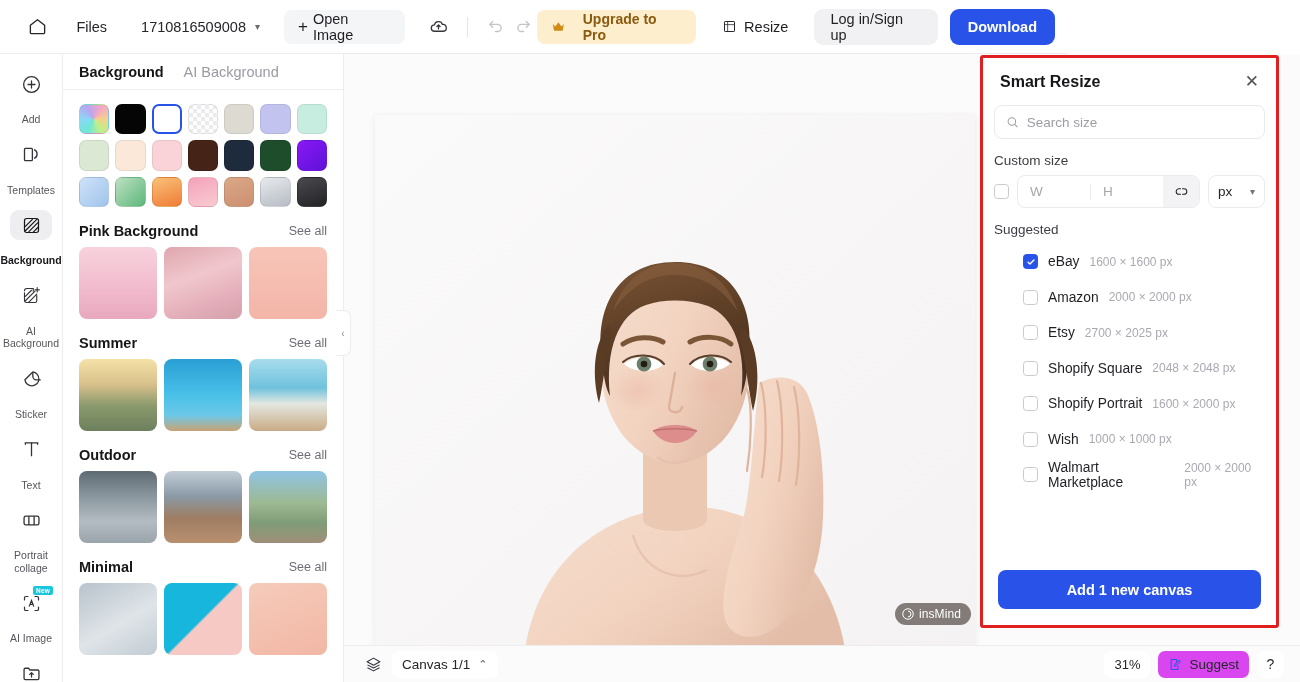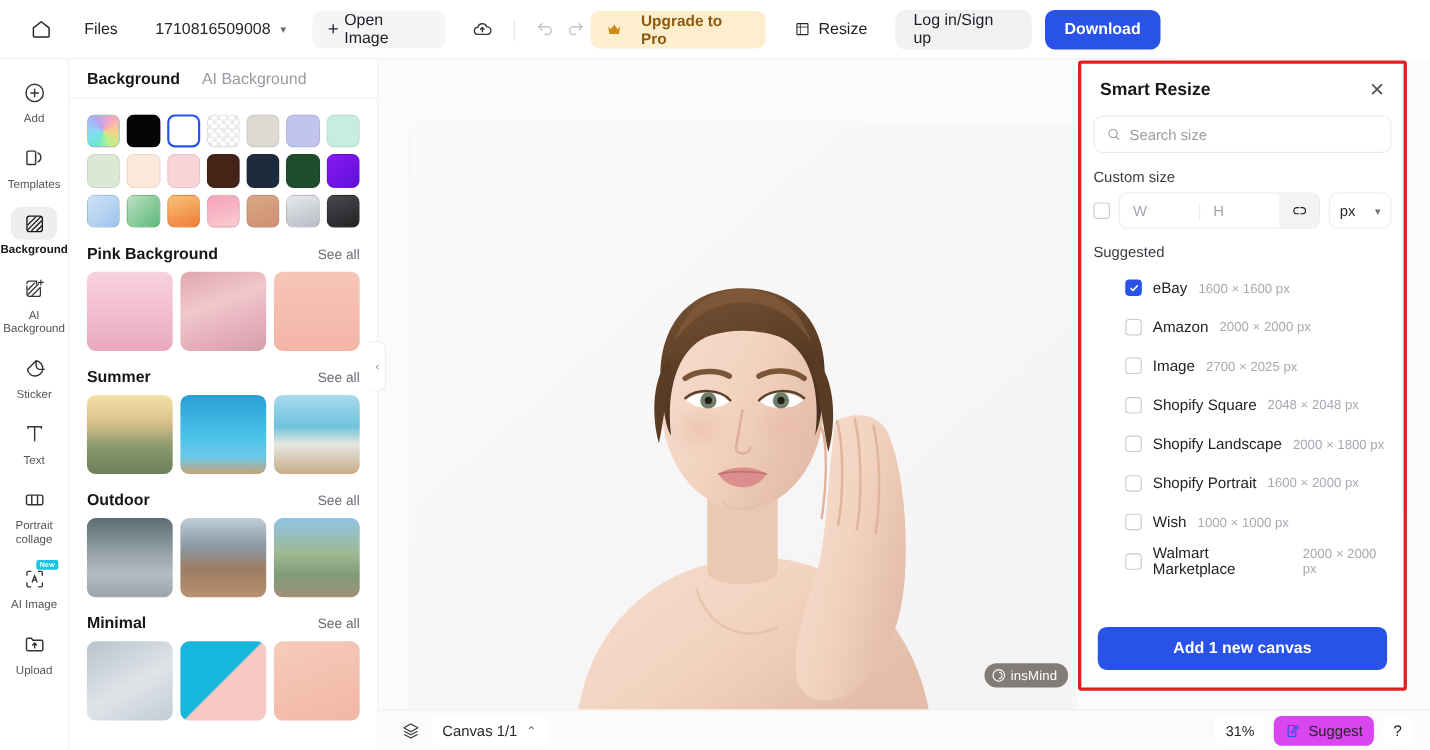--- a/index.html
+++ b/index.html
@@ -66,21 +66,21 @@
 
   
   .rail {
     position: absolute; top: 54px; left: 0; width: 63px; height: 628px;
     background: #fff; border-right: 1px solid #ededf0;
     display: flex; flex-direction: column; align-items: center;
     padding-top: 9px;
   }
   .rail-item {
     width: 58px; padding: 6px 0 4px; margin-bottom: 4px;
-    display: flex; flex-direction: column; align-items: center; gap: 3px;
+    display: flex; flex-direction: column; align-items: center; gap: 14px;
     position: relative;
   }
   .rail-ico {
     width: 42px; height: 30px; border-radius: 9px;
     display: flex; align-items: center; justify-content: center;
   }
   .rail-item.active .rail-ico { background: #eeeef1; }
   .rail-lbl {
     font-size: 10.5px; color: #55555d; text-align: center; line-height: 1.2;
   }
@@ -638,35 +638,30 @@
         <span class="sz-name">eBay</span>
         <span class="sz-dim">1600 × 1600 px</span>
       </div>
       <div class="sz-row">
         <div class="cbox"></div>
         <span class="sz-name">Amazon</span>
         <span class="sz-dim">2000 × 2000 px</span>
       </div>
       <div class="sz-row">
         <div class="cbox"></div>
-        <span class="sz-name">Image</span>
+        <span class="sz-name">Etsy</span>
         <span class="sz-dim">2700 × 2025 px</span>
       </div>
       <div class="sz-row">
         <div class="cbox"></div>
         <span class="sz-name">Shopify Square</span>
         <span class="sz-dim">2048 × 2048 px</span>
       </div>
       <div class="sz-row">
         <div class="cbox"></div>
-        <span class="sz-name">Shopify Landscape</span>
-        <span class="sz-dim">2000 × 1800 px</span>
-      </div>
-      <div class="sz-row">
-        <div class="cbox"></div>
         <span class="sz-name">Shopify Portrait</span>
         <span class="sz-dim">1600 × 2000 px</span>
       </div>
       <div class="sz-row">
         <div class="cbox"></div>
         <span class="sz-name">Wish</span>
         <span class="sz-dim">1000 × 1000 px</span>
       </div>
       <div class="sz-row">
         <div class="cbox"></div>

